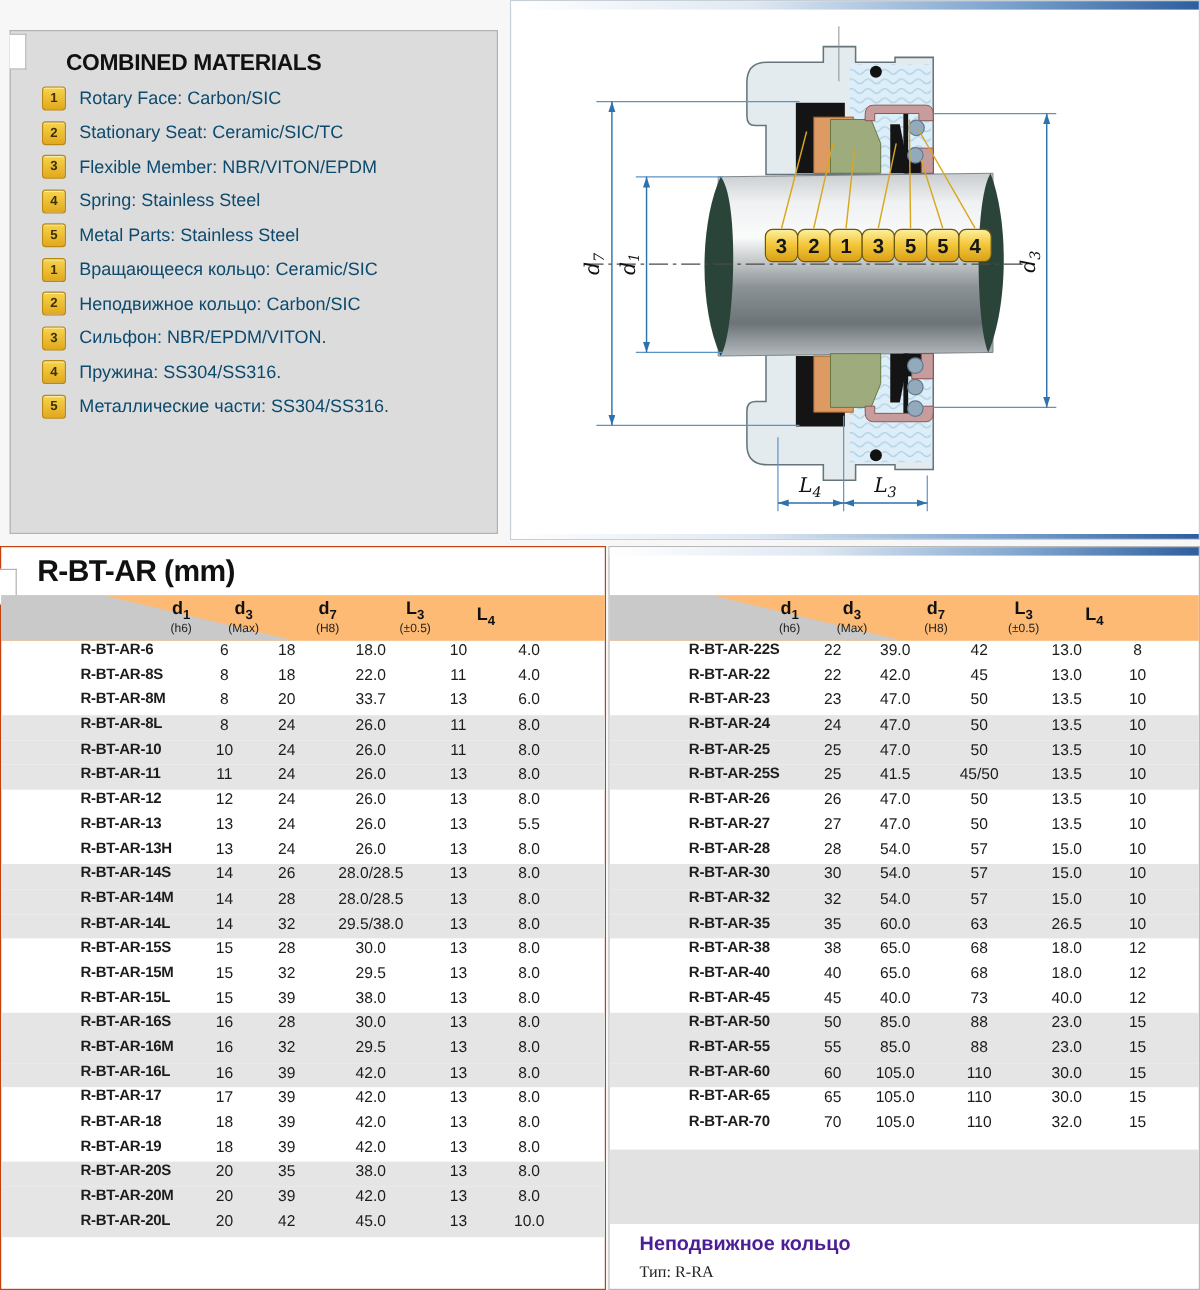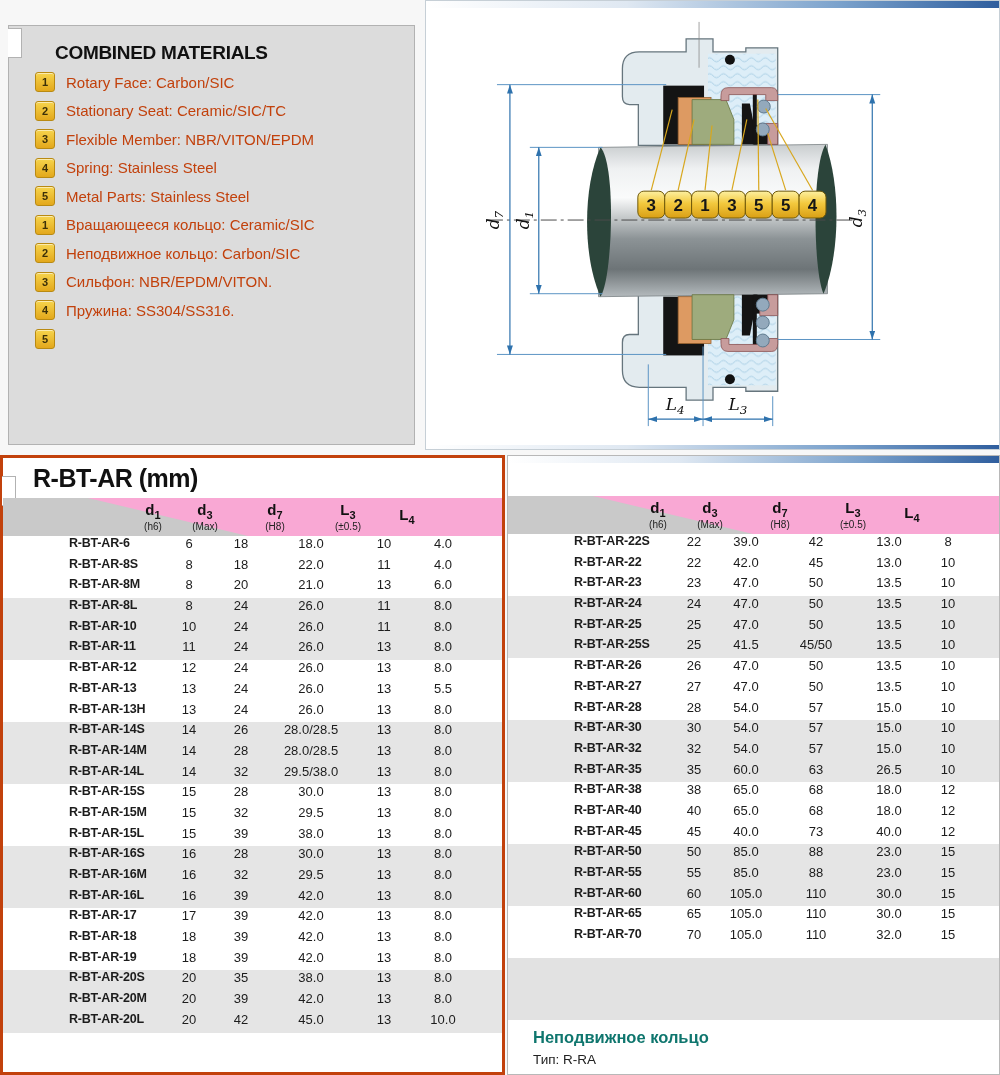--- a/index.html
+++ b/index.html
@@ -12,38 +12,38 @@
   .tab{position:absolute;background:#ffffff;border:1px solid #b2b2b2;border-left:none;width:13px;height:28px;left:-1px;}
   .tab-mat{top:2px;}
   .m-title{margin:16px 0 8px 46px;font-size:19px;font-weight:bold;letter-spacing:-0.3px;color:#111;}
   .m-title-ru{margin-top:40px;}
   .mat-list{margin-left:26px;}
   .mat-item{display:flex;align-items:center;margin-bottom:8.5px;}
   .badge{flex:0 0 18px;width:18px;height:18px;border-radius:3px;margin-right:11px;
          background:linear-gradient(180deg,#f6d44c,#e3a81c);border:1px solid #b98a12;
          color:#3c3008;font-size:11px;font-weight:bold;display:flex;align-items:center;justify-content:center;
          box-shadow:inset 0 1px 0 rgba(255,255,255,.55);}
-  .mat-text{font-size:15px;color:#c2410c;}
+  .mat-text{font-size:15px;color:#0c4a6e;}
 
   
   .panel-diagram{left:425px;top:0;width:575px;height:450px;background:#ffffff;border:1px solid #c6cfd6;}
   .grad-bar{position:absolute;left:0;right:0;top:0;height:7px;
             background:linear-gradient(90deg,#ffffff 0%,#dfe8f2 35%,#7ba2cc 72%,#2f5e9e 100%);}
   .grad-bar.bottom{top:auto;bottom:0;height:4px;}
   .diagram-svg{position:absolute;left:0;top:7px;}
   .dimlab{font-family:"DejaVu Serif",serif;font-style:italic;font-size:17px;fill:#111;}
   .dimlab .sub{font-size:12px;}
   .callout-num{font-family:"Liberation Sans",sans-serif;font-size:17px;font-weight:bold;fill:#161616;}
 
   
-  .panel-table-left{left:0;top:455px;width:505px;height:620px;background:#ffffff;border:3px solid #c2410c;}
+  .panel-table-left{left:0;top:455px;width:505px;height:620px;background:#ffffff;border:1px solid #c2410c;}
   .panel-table-right{left:507px;top:455px;width:493px;height:620px;background:#ffffff;border:1px solid #b8b8b8;}
   .tab-table{top:18px;}
   .section-title{position:absolute;left:30px;top:6px;font-size:25px;font-weight:bold;letter-spacing:-0.5px;color:#111;}
-  .thead{position:absolute;left:0;right:0;top:40px;height:38px;background:#f9a8d4;display:flex;align-items:center;}
+  .thead{position:absolute;left:0;right:0;top:40px;height:38px;background:#fdba74;display:flex;align-items:center;}
   .thead .wedge{position:absolute;left:0;top:0;bottom:0;width:245px;
                 background:#c9c9c9;clip-path:polygon(0 0,85px 0,245px 100%,0 100%);}
   .thead .sp{flex:0 0 126px;}
   .hcells{display:flex;position:relative;}
   .hcell{display:flex;flex-direction:column;align-items:center;justify-content:center;line-height:1.05;}
   .hcells .hcell:nth-child(1){flex:0 0 48px;}
   .hcells .hcell:nth-child(2){flex:0 0 56px;}
   .hcells .hcell:nth-child(3){flex:0 0 84px;}
   .hcells .hcell:nth-child(4){flex:0 0 62px;}
   .hcells .hcell:nth-child(5){flex:0 0 56px;}
@@ -56,22 +56,22 @@
   .trow .c{text-align:center;font-size:13px;color:#1c1c1c;}
   .trow .c:nth-child(1){flex:0 0 126px;text-align:left;padding-left:30px;box-sizing:border-box;
                         font-weight:bold;font-size:12.5px;letter-spacing:-0.2px;}
   .trow .c:nth-child(2){flex:0 0 48px;}
   .trow .c:nth-child(3){flex:0 0 56px;}
   .trow .c:nth-child(4){flex:0 0 84px;}
   .trow .c:nth-child(5){flex:0 0 62px;}
   .trow .c:nth-child(6){flex:0 0 56px;}
 
   .gray-band{position:absolute;left:0;right:0;top:502px;height:62px;background:#e2e2e2;}
-  .footer-heading{position:absolute;left:25px;top:572px;font-size:16.5px;font-weight:bold;color:#0f766e;}
-  .footer-type{position:absolute;left:25px;top:596px;font-size:13.5px;color:#222;}
+  .footer-heading{position:absolute;left:25px;top:572px;font-size:16.5px;font-weight:bold;color:#4c1d95;}
+  .footer-type{position:absolute;left:25px;top:596px;font-size:13.5px;color:#222;font-family:Liberation Serif, serif;}
 </style>
 </head>
 <body>
 
 <div class="page">
 
   <div class="panel panel-materials">
     <div class="tab tab-mat"></div>
     <div class="m-title">COMBINED MATERIALS</div>
     <div class="mat-list">
@@ -108,20 +108,21 @@
         <div class="mat-item">
         <span class="badge">3</span>
         <span class="mat-text">Сильфон: NBR/EPDM/VITON.</span>
       </div>
         <div class="mat-item">
         <span class="badge">4</span>
         <span class="mat-text">Пружина: SS304/SS316.</span>
       </div>
         <div class="mat-item">
         <span class="badge">5</span>
+        <span class="mat-text">Металлические части: SS304/SS316.</span>
       </div>
       </div>
   </div>
 
   <div class="panel panel-diagram">
     <div class="grad-bar"></div>
     <div class="grad-bar bottom"></div>
     <svg class="diagram-svg" width="573" height="441" viewBox="0 0 573 443">
       <defs>
         <linearGradient id="shaftGrad" x1="0" y1="0" x2="0" y2="1">
@@ -304,21 +305,21 @@
         <div class="c">8</div>
         <div class="c">18</div>
         <div class="c">22.0</div>
         <div class="c">11</div>
         <div class="c">4.0</div>
       </div>
         <div class="trow">
         <div class="c">R-BT-AR-8M</div>
         <div class="c">8</div>
         <div class="c">20</div>
-        <div class="c">21.0</div>
+        <div class="c">33.7</div>
         <div class="c">13</div>
         <div class="c">6.0</div>
       </div>
         <div class="trow shaded">
         <div class="c">R-BT-AR-8L</div>
         <div class="c">8</div>
         <div class="c">24</div>
         <div class="c">26.0</div>
         <div class="c">11</div>
         <div class="c">8.0</div>

